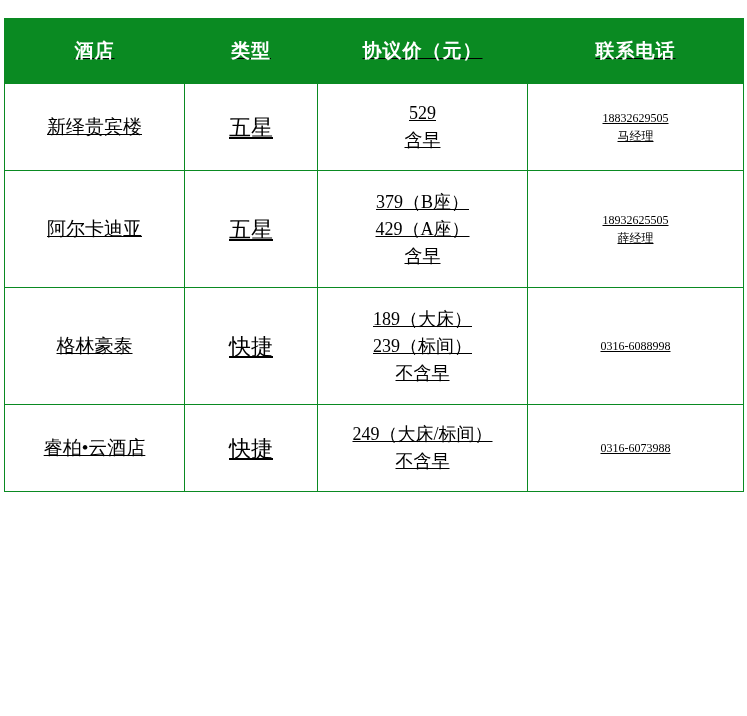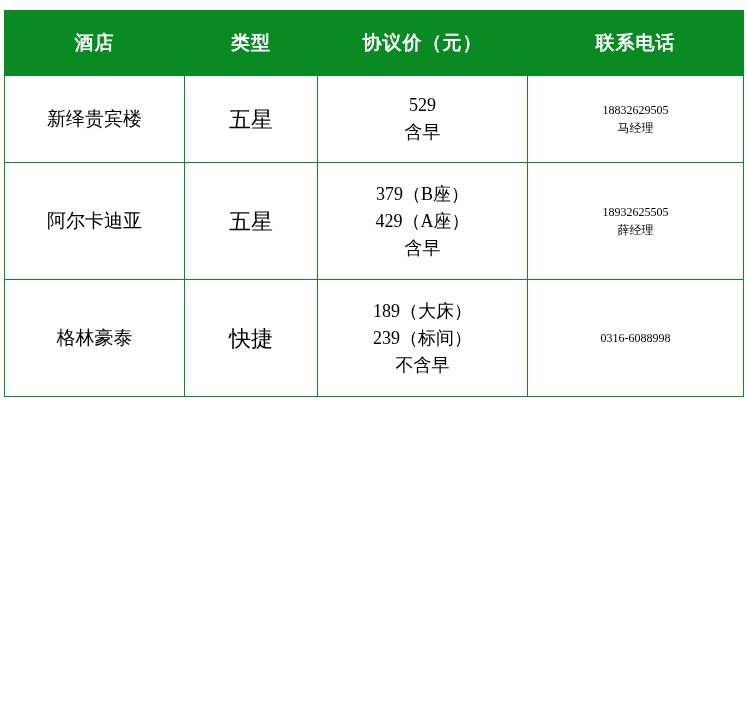--- a/index.html
+++ b/index.html
@@ -17,21 +17,22 @@
     width: 747px;
     height: 716px;
     box-sizing: border-box;
     padding: 6px 4px 4px 4px;
     position: relative;
   }
   table.hotel-table {
     border-collapse: collapse;
     table-layout: fixed;
     width: 739px;
-    margin: 4px auto;
+    margin: 12px auto;
+    text-decoration: underline;
   }
   table.hotel-table td,
   table.hotel-table th {
     border: 1px solid #0a8a22;
     text-align: center;
     vertical-align: middle;
     font-size: 19px;
     line-height: 1.5;
     padding: 6px 4px;
   }
@@ -125,15 +126,26 @@
         <td class="cell-type">快捷</td>
         <td class="cell-price">
           <span class="line">189（大床）</span>
           <span class="line">239（标间）</span>
           <span class="line">不含早</span>
         </td>
         <td class="cell-phone">
           <span class="line">0316-6088998</span>
         </td>
       </tr>
+      <tr class="r5">
+        <td class="cell-hotel">睿柏•云酒店</td>
+        <td class="cell-type">快捷</td>
+        <td class="cell-price">
+          <span class="line">249（大床/标间）</span>
+          <span class="line">不含早</span>
+        </td>
+        <td class="cell-phone">
+          <span class="line">0316-6073988</span>
+        </td>
+      </tr>
     </tbody>
   </table>
 </div>
 
 </body></html>

